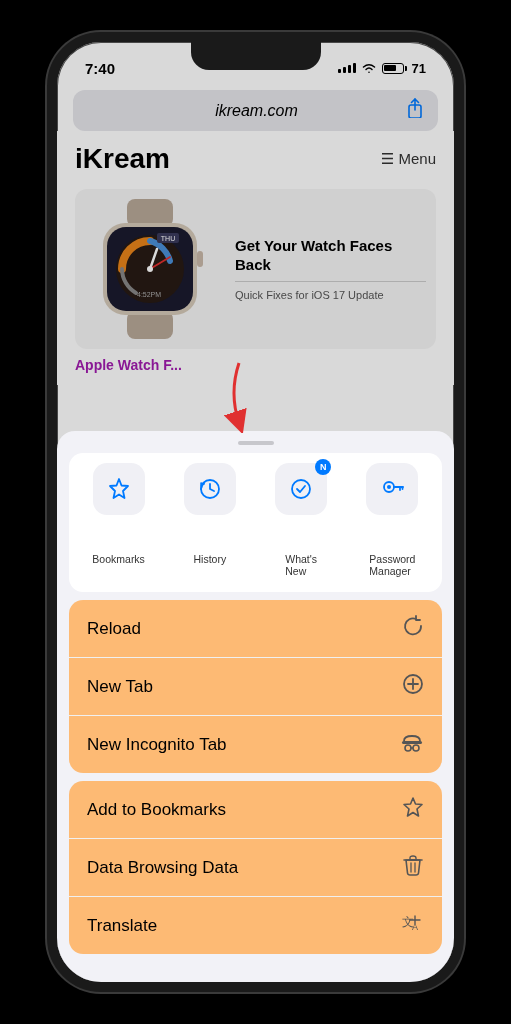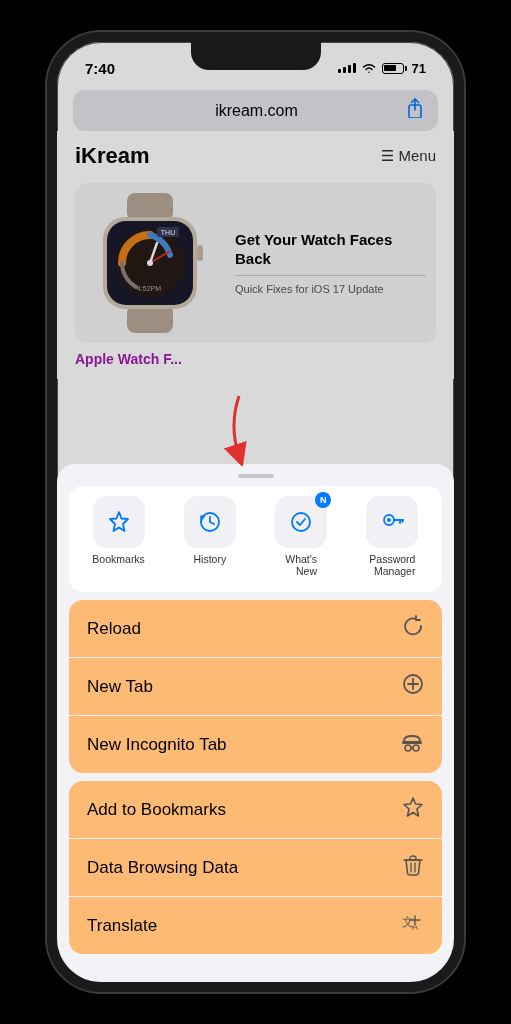--- a/index.html
+++ b/index.html
@@ -77,20 +77,21 @@
 
     
     .address-bar {
       margin: 4px 16px 0;
       background: #e5e5ea;
       border-radius: 12px;
       padding: 8px 14px;
       display: flex;
       align-items: center;
       justify-content: space-between;
+      font-style: italic;
     }
 
     .address-text {
       font-size: 16px;
       color: #000;
       flex: 1;
       text-align: center;
     }
 
     .share-icon {
@@ -105,21 +106,21 @@
     }
 
     .site-header {
       display: flex;
       justify-content: space-between;
       align-items: center;
       margin-bottom: 14px;
     }
 
     .site-title {
-      font-size: 22px;
+      font-size: 28px;
       font-weight: 700;
       color: #000;
     }
 
     .site-menu {
       font-size: 15px;
       color: #333;
     }
 
     .hero-section {
@@ -238,22 +239,23 @@
       font-size: 24px;
     }
 
     .icon-circle.active {
       background: #e8f0ff;
     }
 
     .icon-label {
       font-size: 10.5px;
       color: #333;
-      text-align: right;
+      text-align: left;
       line-height: 1.2;
+      margin-top: 33px;
     }
 
     .badge-n {
       position: absolute;
       top: -4px;
       right: -4px;
       width: 16px;
       height: 16px;
       background: #007aff;
       border-radius: 50%;

